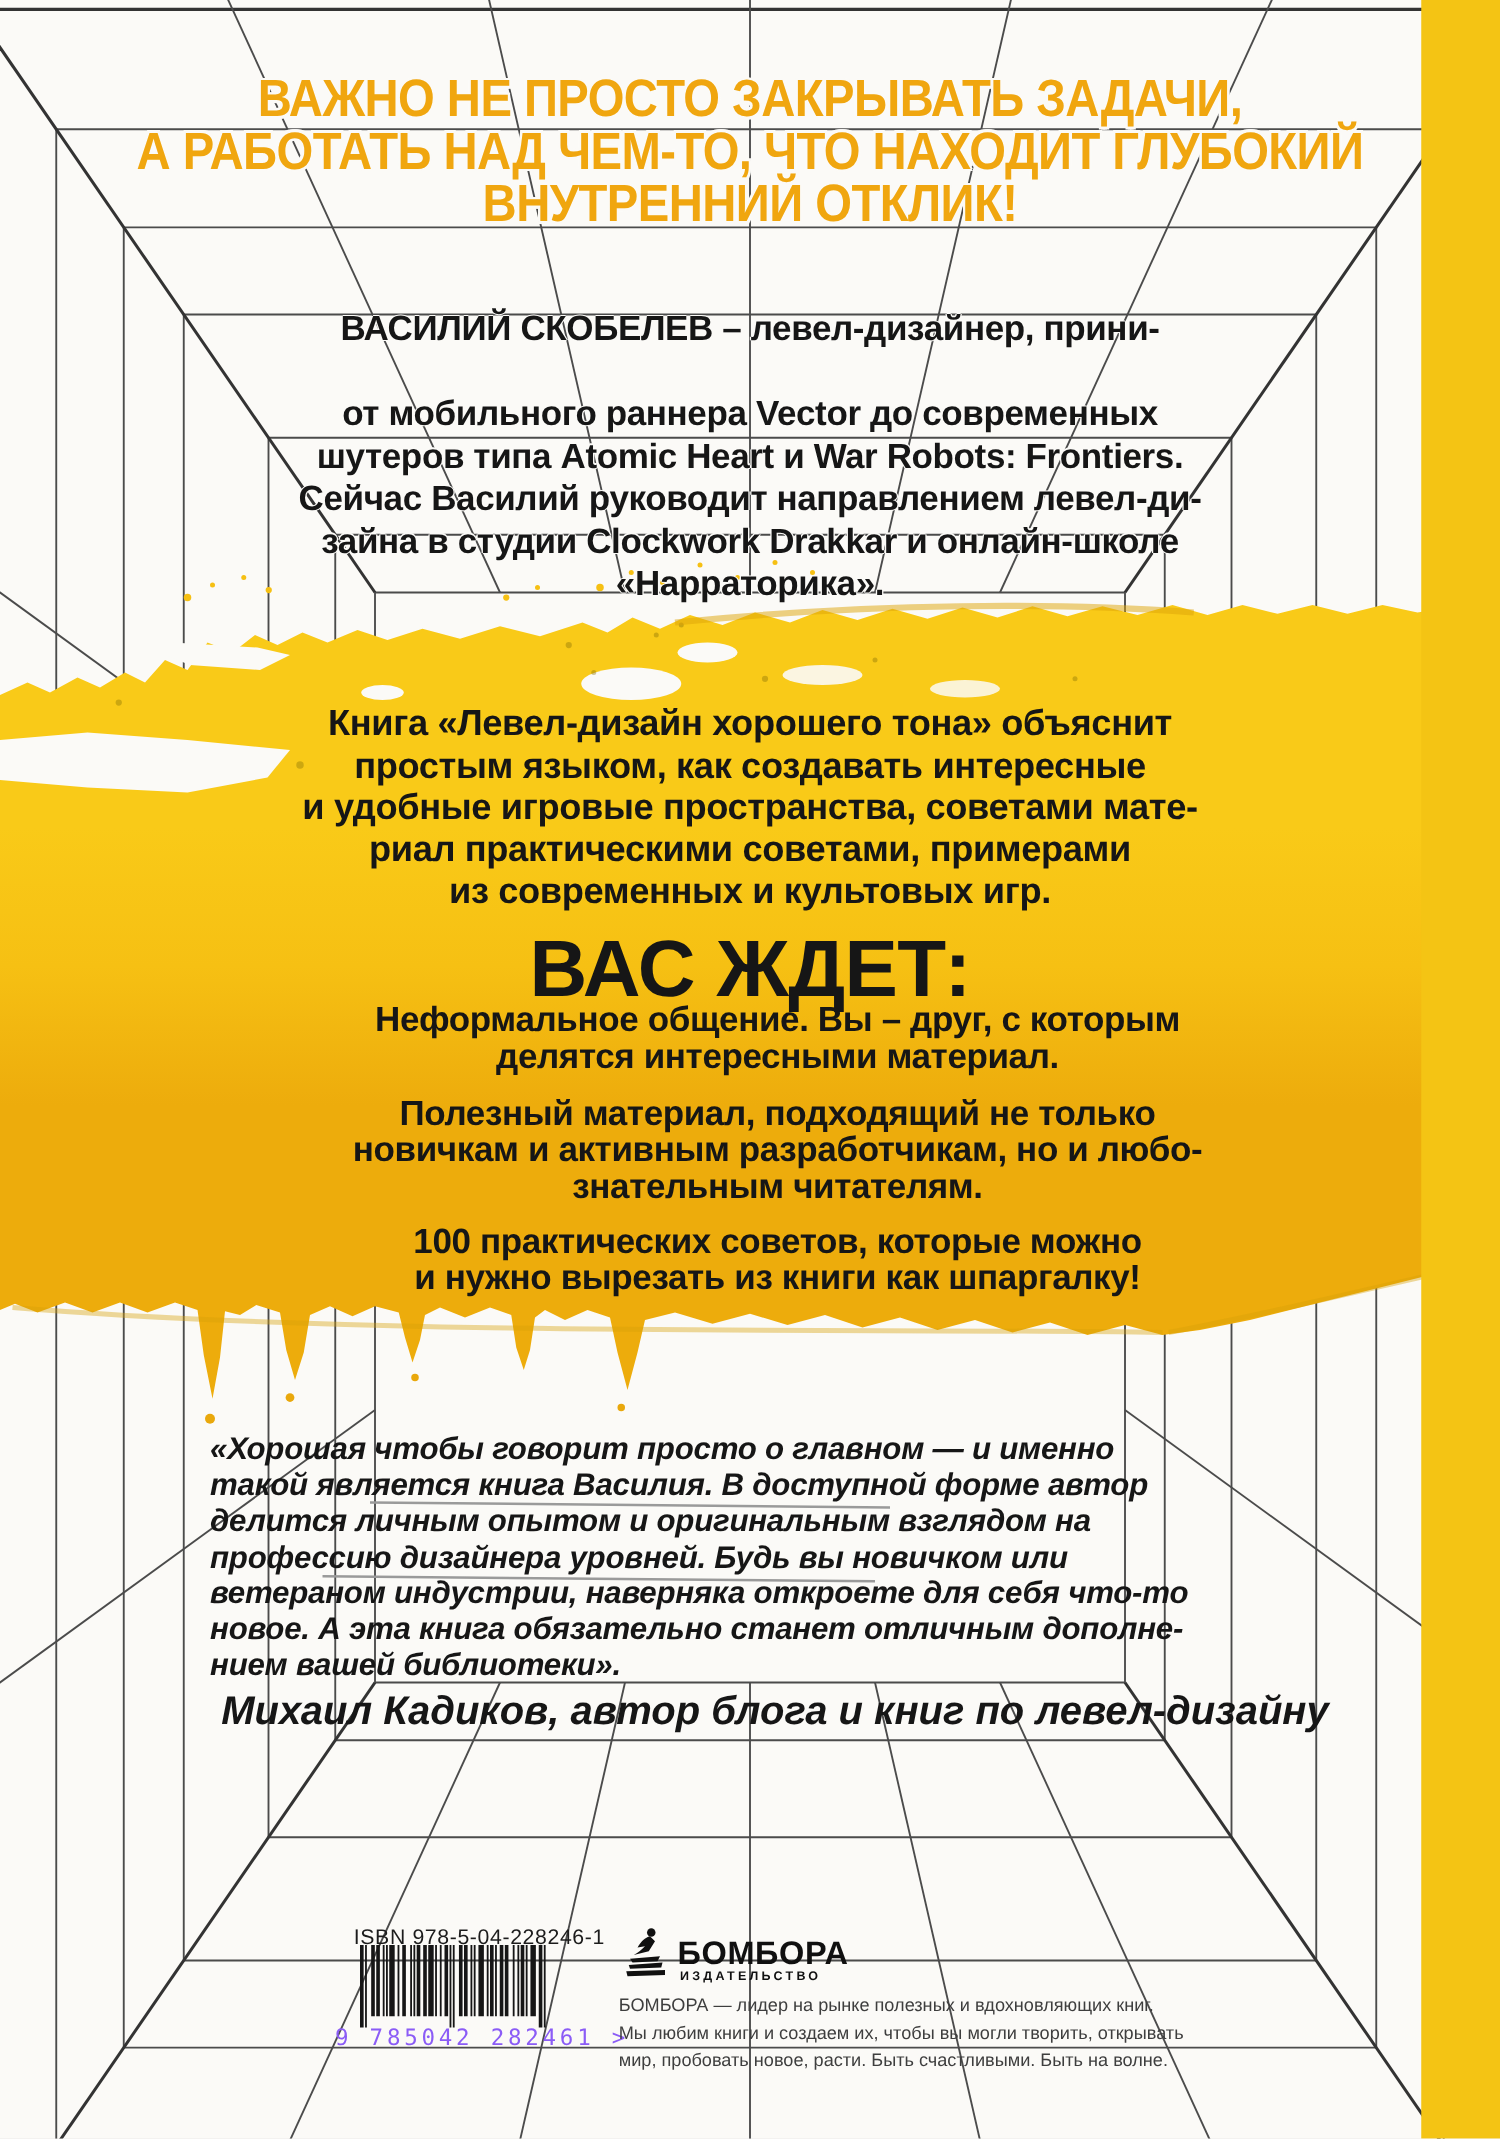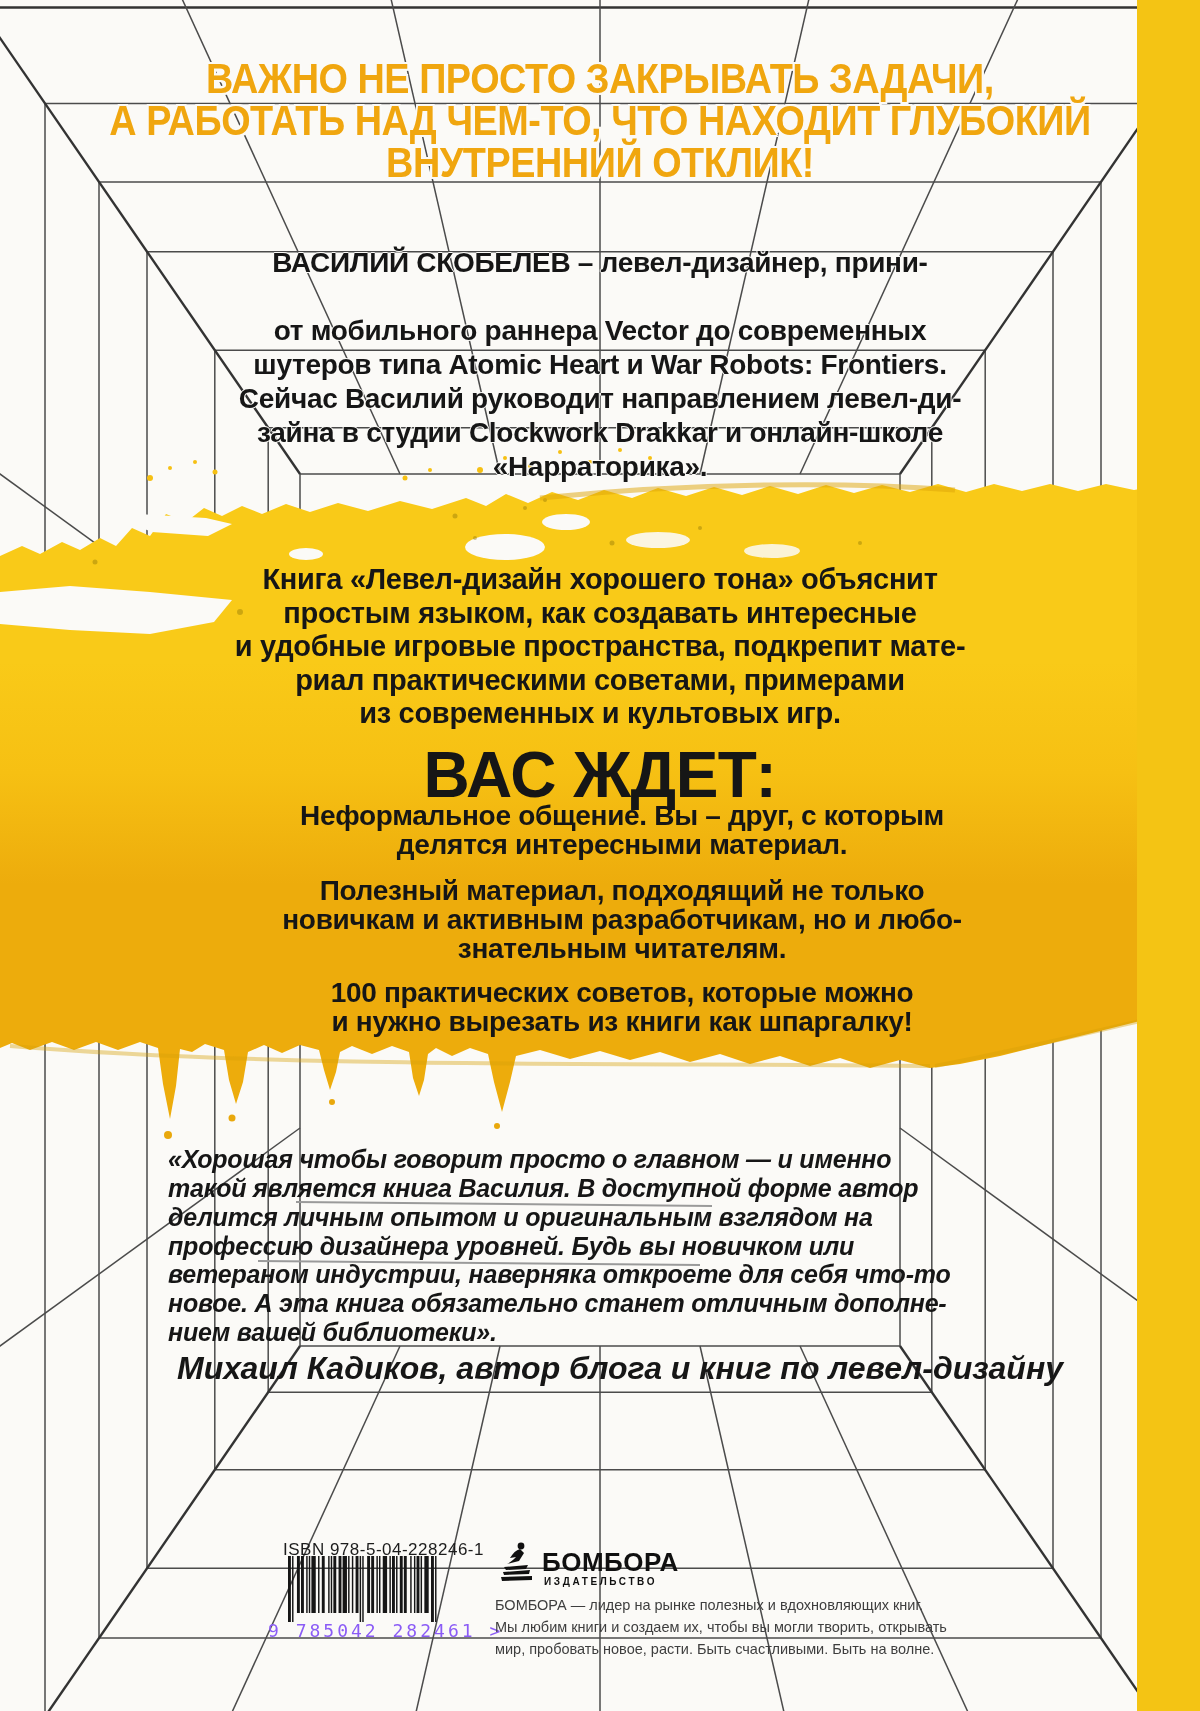--- a/index.html
+++ b/index.html
@@ -152,21 +152,21 @@
 
   <div class="tl ctr bio" style="top:246px">ВАСИЛИЙ СКОБЕЛЕВ – левел-дизайнер, прини-</div>
   <div class="tl ctr bio" style="top:314px">от мобильного раннера Vector до современных</div>
   <div class="tl ctr bio" style="top:348px">шутеров типа Atomic Heart и War Robots: Frontiers.</div>
   <div class="tl ctr bio" style="top:382px">Сейчас Василий руководит направлением левел-ди-</div>
   <div class="tl ctr bio" style="top:416px">зайна в студии Clockwork Drakkar и онлайн-школе</div>
   <div class="tl ctr bio" style="top:450px">«Нарраторика».</div>
 
   <div class="tl ctr intro" style="top:563px">Книга «Левел-дизайн хорошего тона» объяснит</div>
   <div class="tl ctr intro" style="top:597px">простым языком, как создавать интересные</div>
-  <div class="tl ctr intro" style="top:630px">и удобные игровые пространства, подкрепит мате-</div>
+  <div class="tl ctr intro" style="top:630px">и удобные игровые пространства, советами мате-</div>
   <div class="tl ctr intro" style="top:664px">риал практическими советами, примерами</div>
   <div class="tl ctr intro" style="top:697px">из современных и культовых игр.</div>
 
   <div class="tl ctr bh" style="top:750px">ВАС ЖДЕТ:</div>
 
   <div class="tl ctr item" style="top:801px">Неформальное общение. Вы – друг, с которым</div>
   <div class="tl ctr item" style="top:830px">делятся интересными материал.</div>
 
   <div class="tl ctr item" style="top:876px">Полезный материал, подходящий не только</div>
   <div class="tl ctr item" style="top:905px">новичкам и активным разработчикам, но и любо-</div>

